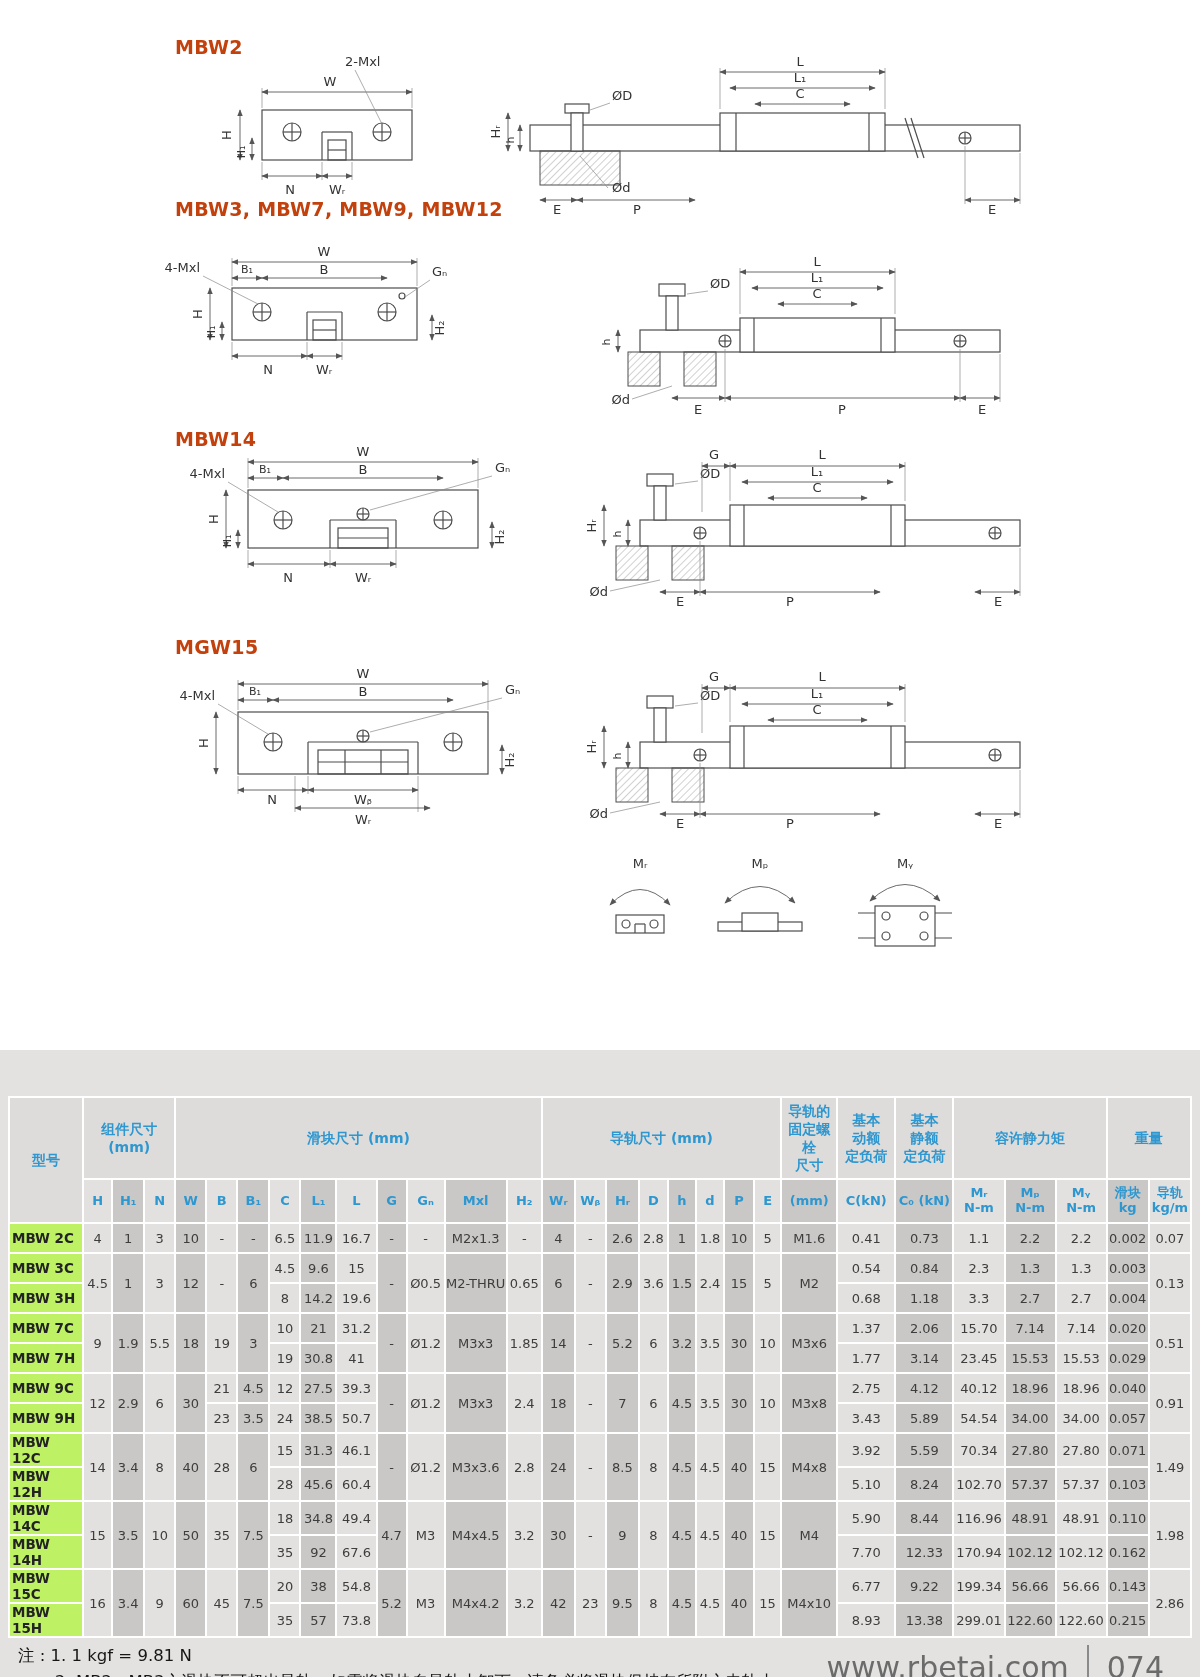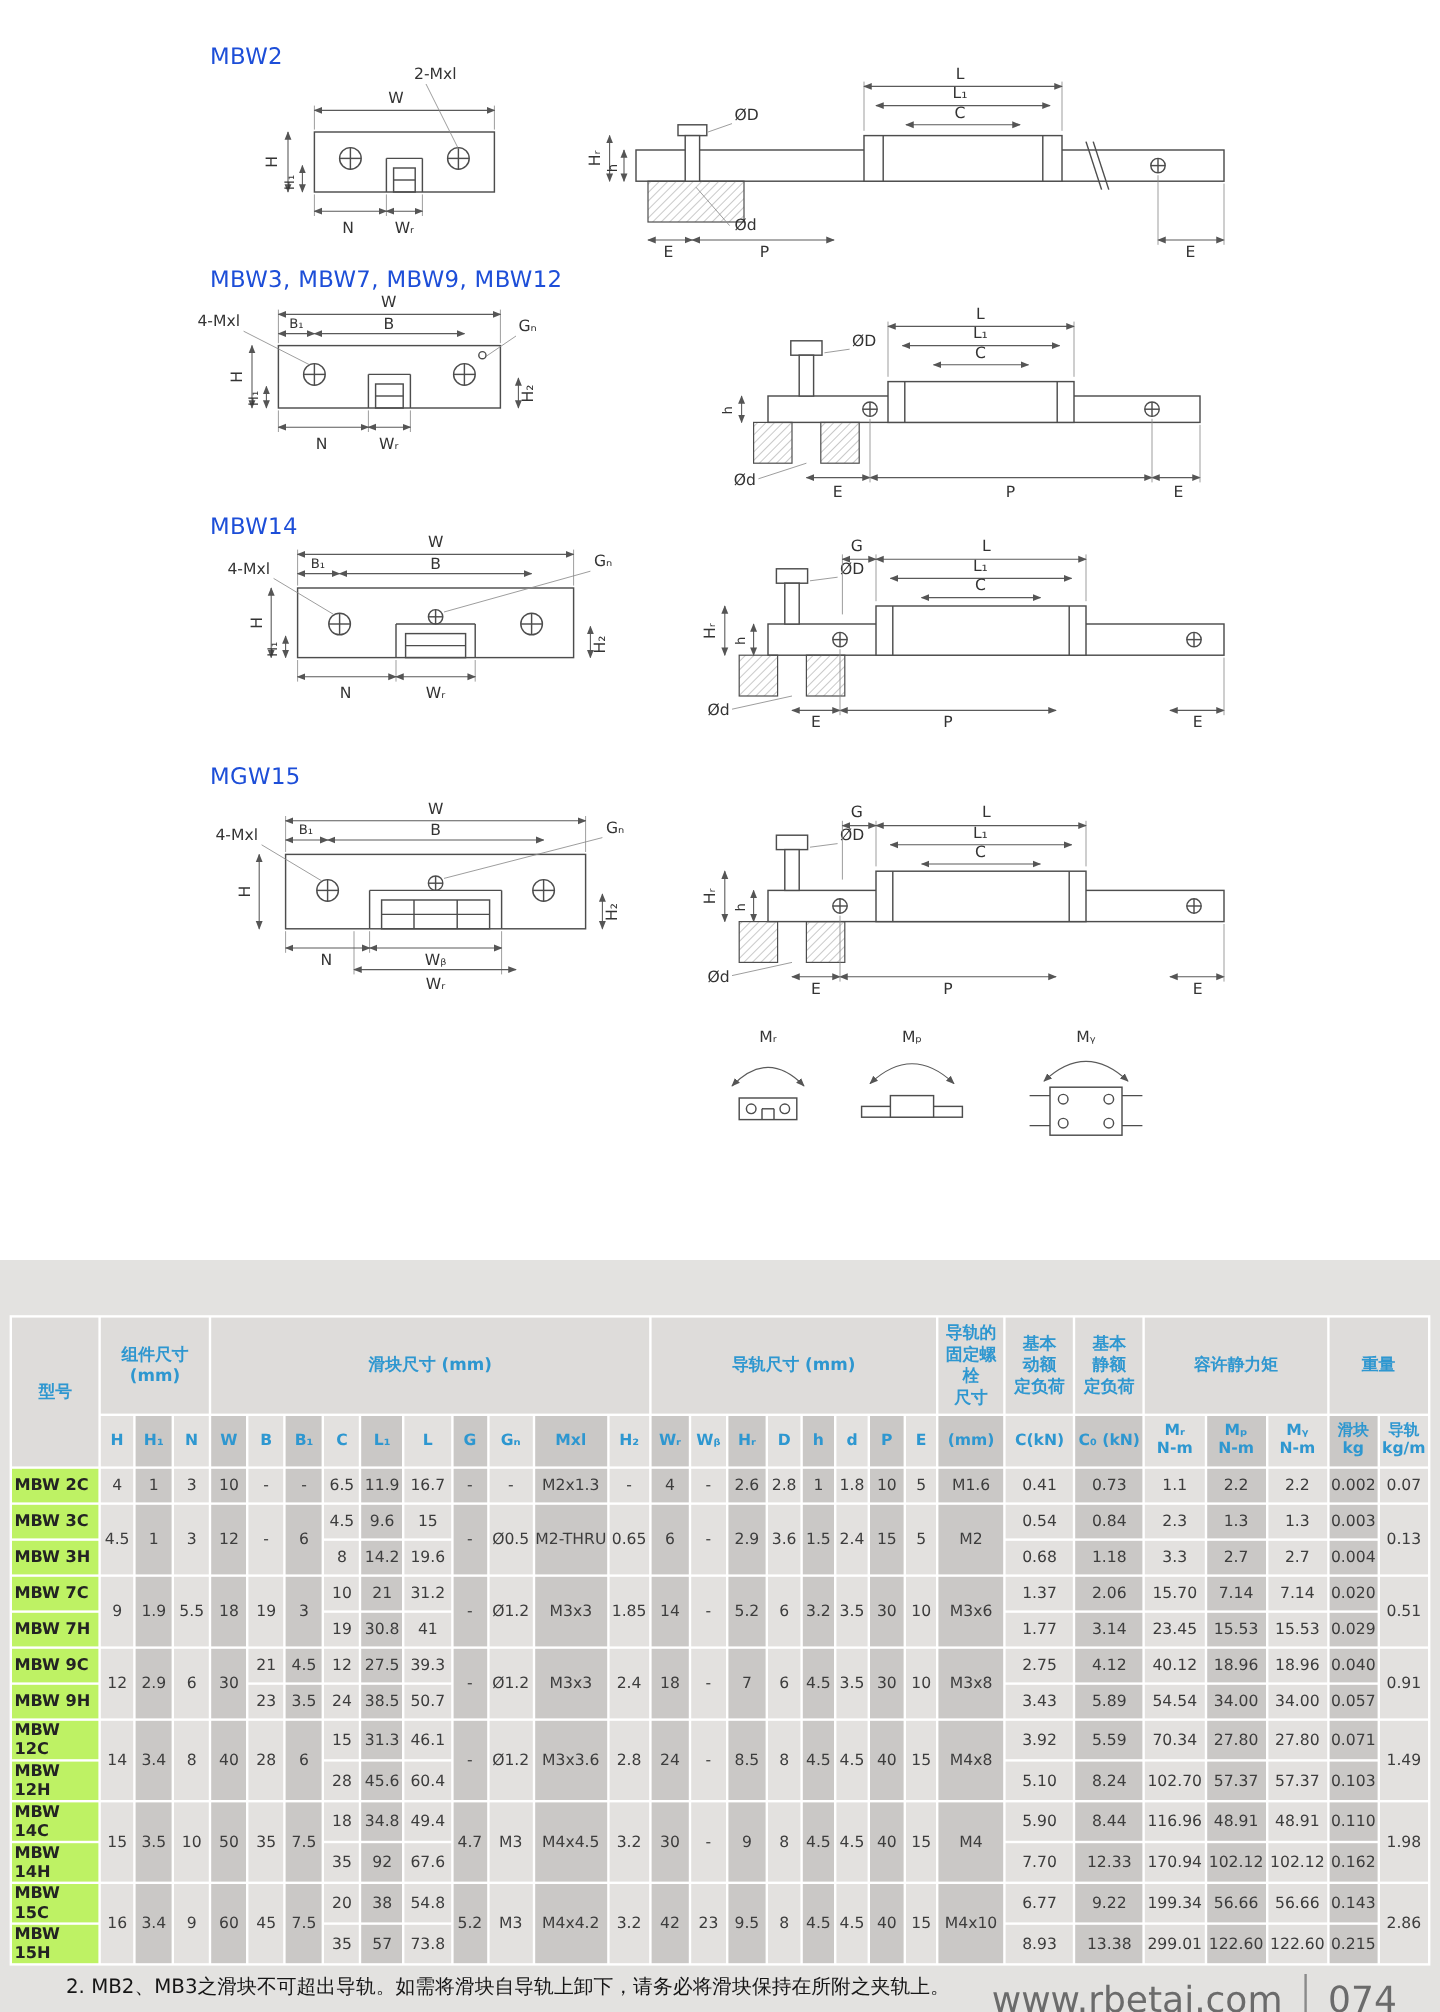--- a/index.html
+++ b/index.html
@@ -1,19 +1,19 @@
 <!DOCTYPE html>
 <html><head>
 <meta charset="utf-8">
 <style>
   html,body{margin:0;padding:0;background:#888;}
   .page{position:relative;width:1200px;height:1677px;background:#ffffff;overflow:hidden;
         font-family:"DejaVu Sans","Liberation Sans",sans-serif;}
   
-  .dtitle{position:absolute;left:175px;color:#1d4ed8;font-size:19px;font-weight:normal;letter-spacing:.3px;}
+  .dtitle{position:absolute;left:175px;color:#c2410c;font-size:19px;font-weight:bold;letter-spacing:.3px;}
   svg.draw{position:absolute;left:0;top:0;}
   .ln{stroke:#4d4d4d;stroke-width:1.2;fill:none;}
   .fw{stroke:#4d4d4d;stroke-width:1.2;fill:#ffffff;}
   .hx{stroke:#4d4d4d;stroke-width:1;fill:url(#hatch);}
   .dim{stroke:#5a5a5a;stroke-width:0.9;}
   .ext{stroke:#8a8a8a;stroke-width:0.7;}
   .lbl{fill:#333;font-size:13px;font-family:"DejaVu Sans",sans-serif;}
   .lbs{fill:#333;font-size:11px;font-family:"DejaVu Sans",sans-serif;}
   
   .panel{position:absolute;left:0;top:1050px;right:0;bottom:0;background:#e3e2e0;padding:46px 8px 0 8px;box-sizing:border-box;}
@@ -54,21 +54,21 @@
       <g id="scrS">
           <circle cx="0" cy="0" r="6"></circle>
           <line x1="-6" y1="0" x2="6" y2="0"></line>
           <line x1="0" y1="-6" x2="0" y2="6"></line>
         </g>
     </defs>
   </svg>
 
   
   <div class="dtitle" style="top:36px">MBW2</div>
-  <div class="dtitle" style="top:222px">MBW3, MBW7, MBW9, MBW12</div>
+  <div class="dtitle" style="top:198px">MBW3, MBW7, MBW9, MBW12</div>
   <div class="dtitle" style="top:428px">MBW14</div>
   <div class="dtitle" style="top:636px">MGW15</div>
 
   <svg class="draw" width="1200" height="1050" viewBox="0 0 1200 1050">
 
     <g>
       <rect class="ln" x="262" y="110" width="150" height="50"></rect>
       <use href="#scrX" x="292" y="132" class="ln"></use>
       <use href="#scrX" x="382" y="132" class="ln"></use>
       <line class="ln" x1="322" y1="132" x2="322" y2="160"></line>
@@ -778,20 +778,21 @@
             <td class="dk">13.38</td>
             <td class="lt">299.01</td>
             <td class="dk">122.60</td>
             <td class="lt">122.60</td>
             <td class="dk">0.215</td>
           </tr>
         </tbody>
     </table>
 
     <div class="notes">
+      <div class="l1">注 : 1. 1 kgf = 9.81 N</div>
       <div class="l2">2. MB2、MB3之滑块不可超出导轨。如需将滑块自导轨上卸下，请务必将滑块保持在所附之夹轨上。</div>
     </div>
   </div>
 
   <div class="footer">
     <span>www.rbetai.com</span>
     <span class="bar"></span>
     <span class="pg">074</span>
   </div>
 

